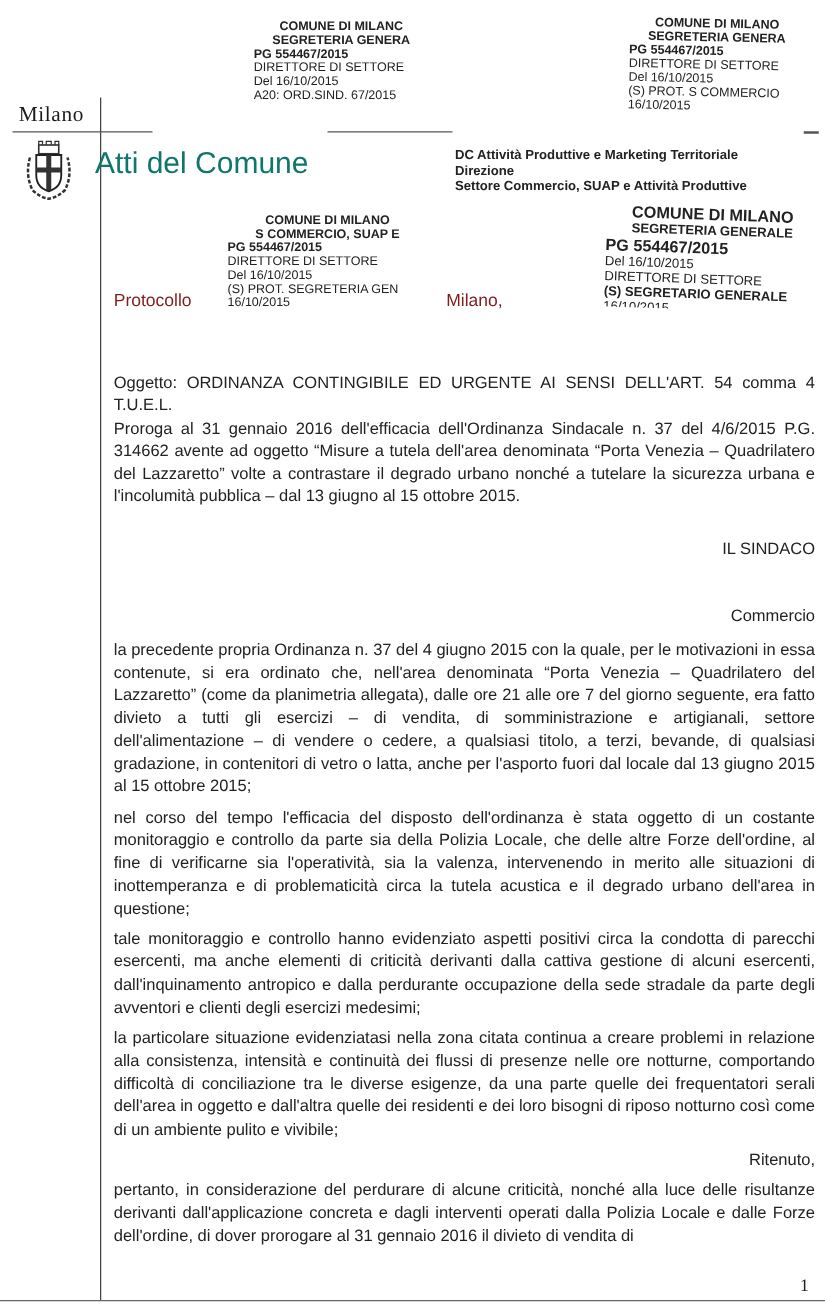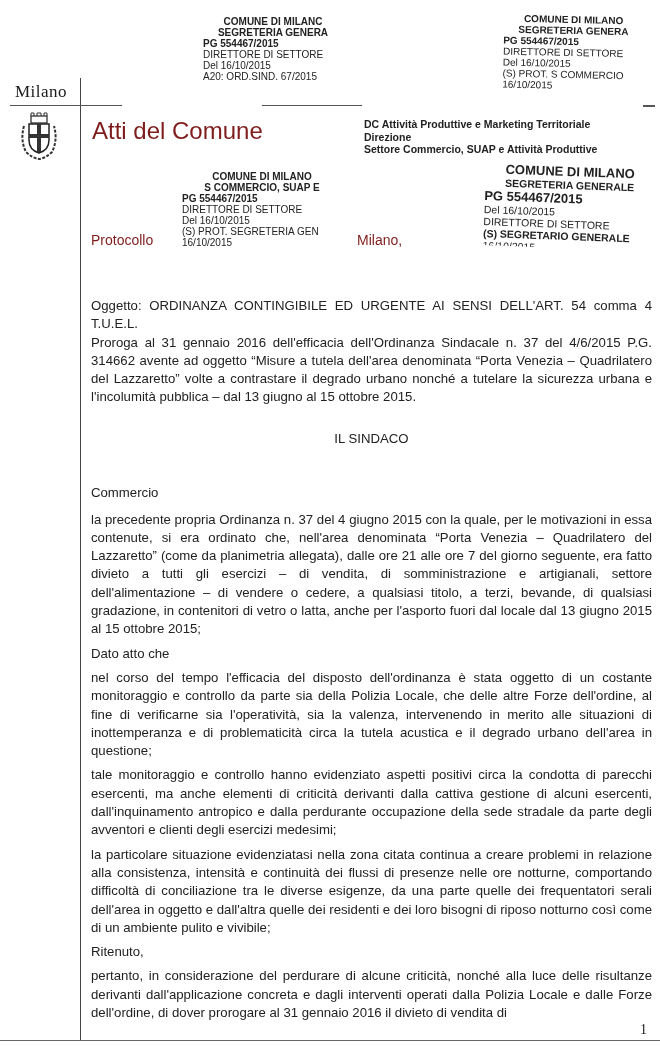--- a/index.html
+++ b/index.html
@@ -5,26 +5,26 @@
   html, body { margin:0; padding:0; background:#fff; }
   body { width:660px; height:1046px; position:relative; overflow:hidden; color:#1a1a1a;
          font-family:"Liberation Sans", sans-serif; }
   .abs { position:absolute; }
   .stamp { font-family:"Liberation Sans", sans-serif; font-size:10px; line-height:11px; color:#222; }
   .stamp .hd { font-weight:bold; text-align:center; }
   .stamp .pg { font-weight:bold; }
   .vline { position:absolute; left:80px; top:78px; width:1px; height:962px; background:#444; }
   .hline { position:absolute; height:1px; background:#555; }
   .milano { font-family:"Liberation Serif", serif; font-size:17px; left:15px; top:82px; letter-spacing:0.5px;text-align:center; }
-  .title { font-size:24px; left:92px; top:117px; color:#7f1d1d; }
+  .title { font-size:24px; left:76px; top:117px; color:#0f766e; }
   .dept { font-size:10.5px; line-height:12.5px; left:364px; top:118px; color:#222; font-weight:bold; }
   .label { font-size:14px; color:#7f1d1d; }
   .body { position:absolute; left:91px; width:561px; font-size:13.2px; line-height:18.3px; text-align:justify; color:#222; }
   .body p { margin:0 0 6px 0; }
-  .body .h { margin:0 0 6px 0; }
+  .body .h { margin:0 0 6px 0;text-align:right; }
   .center { text-align:center; }
   .pagenum { font-family:"Liberation Serif", serif; font-size:14px; left:640px; top:1022px; }
   .bottomline { position:absolute; left:0; top:1040px; width:660px; height:1px; background:#666; }
 </style>
 </head>
 <body>
 
 <div class="vline"></div>
 <div class="hline" style="left:10px;top:105px;width:112px;"></div>
 <div class="hline" style="left:262px;top:105px;width:100px;"></div>
@@ -97,21 +97,20 @@
   <div>Oggetto: ORDINANZA CONTINGIBILE ED URGENTE AI SENSI DELL'ART. 54 comma 4 T.U.E.L.</div>
   <div>Proroga al 31 gennaio 2016 dell'efficacia dell'Ordinanza Sindacale n. 37 del 4/6/2015 P.G. 314662 avente ad oggetto “Misure a tutela dell'area denominata “Porta Venezia – Quadrilatero del Lazzaretto” volte a contrastare il degrado urbano nonché a tutelare la sicurezza urbana e l'incolumità pubblica – dal 13 giugno al 15 ottobre 2015.</div>
 </div>
 
 <div class="body" style="top:430px;">
   <div class="center h" style="margin-bottom:36px;">IL SINDACO</div>
 
   <div class="h" style="margin-bottom:8px;">Commercio</div>
   <p>la precedente propria Ordinanza n. 37 del 4 giugno 2015 con la quale, per le motivazioni in essa contenute, si era ordinato che, nell'area denominata “Porta Venezia – Quadrilatero del Lazzaretto” (come da planimetria allegata), dalle ore 21 alle ore 7 del giorno seguente, era fatto divieto a tutti gli esercizi – di vendita, di somministrazione e artigianali, settore dell'alimentazione – di vendere o cedere, a qualsiasi titolo, a terzi, bevande, di qualsiasi gradazione, in contenitori di vetro o latta, anche per l'asporto fuori dal locale dal 13 giugno 2015 al 15 ottobre 2015;</p>
 
-  <div class="h">Dato atto che</div>
   <p>nel corso del tempo l'efficacia del disposto dell'ordinanza è stata oggetto di un costante monitoraggio e controllo da parte sia della Polizia Locale, che delle altre Forze dell'ordine, al fine di verificarne sia l'operatività, sia la valenza, intervenendo in merito alle situazioni di inottemperanza e di problematicità circa la tutela acustica e il degrado urbano dell'area in questione;</p>
   <p>tale monitoraggio e controllo hanno evidenziato aspetti positivi circa la condotta di parecchi esercenti, ma anche elementi di criticità derivanti dalla cattiva gestione di alcuni esercenti, dall'inquinamento antropico e dalla perdurante occupazione della sede stradale da parte degli avventori e clienti degli esercizi medesimi;</p>
   <p>la particolare situazione evidenziatasi nella zona citata continua a creare problemi in relazione alla consistenza, intensità e continuità dei flussi di presenze nelle ore notturne, comportando difficoltà di conciliazione tra le diverse esigenze, da una parte quelle dei frequentatori serali dell'area in oggetto e dall'altra quelle dei residenti e dei loro bisogni di riposo notturno così come di un ambiente pulito e vivibile;</p>
 
   <div class="h">Ritenuto,</div>
   <p>pertanto, in considerazione del perdurare di alcune criticità, nonché alla luce delle risultanze derivanti dall'applicazione concreta e dagli interventi operati dalla Polizia Locale e dalle Forze dell'ordine, di dover prorogare al 31 gennaio 2016 il divieto di vendita di</p>
 </div>
 
 <div class="abs pagenum">1</div>
 <div class="bottomline"></div>

